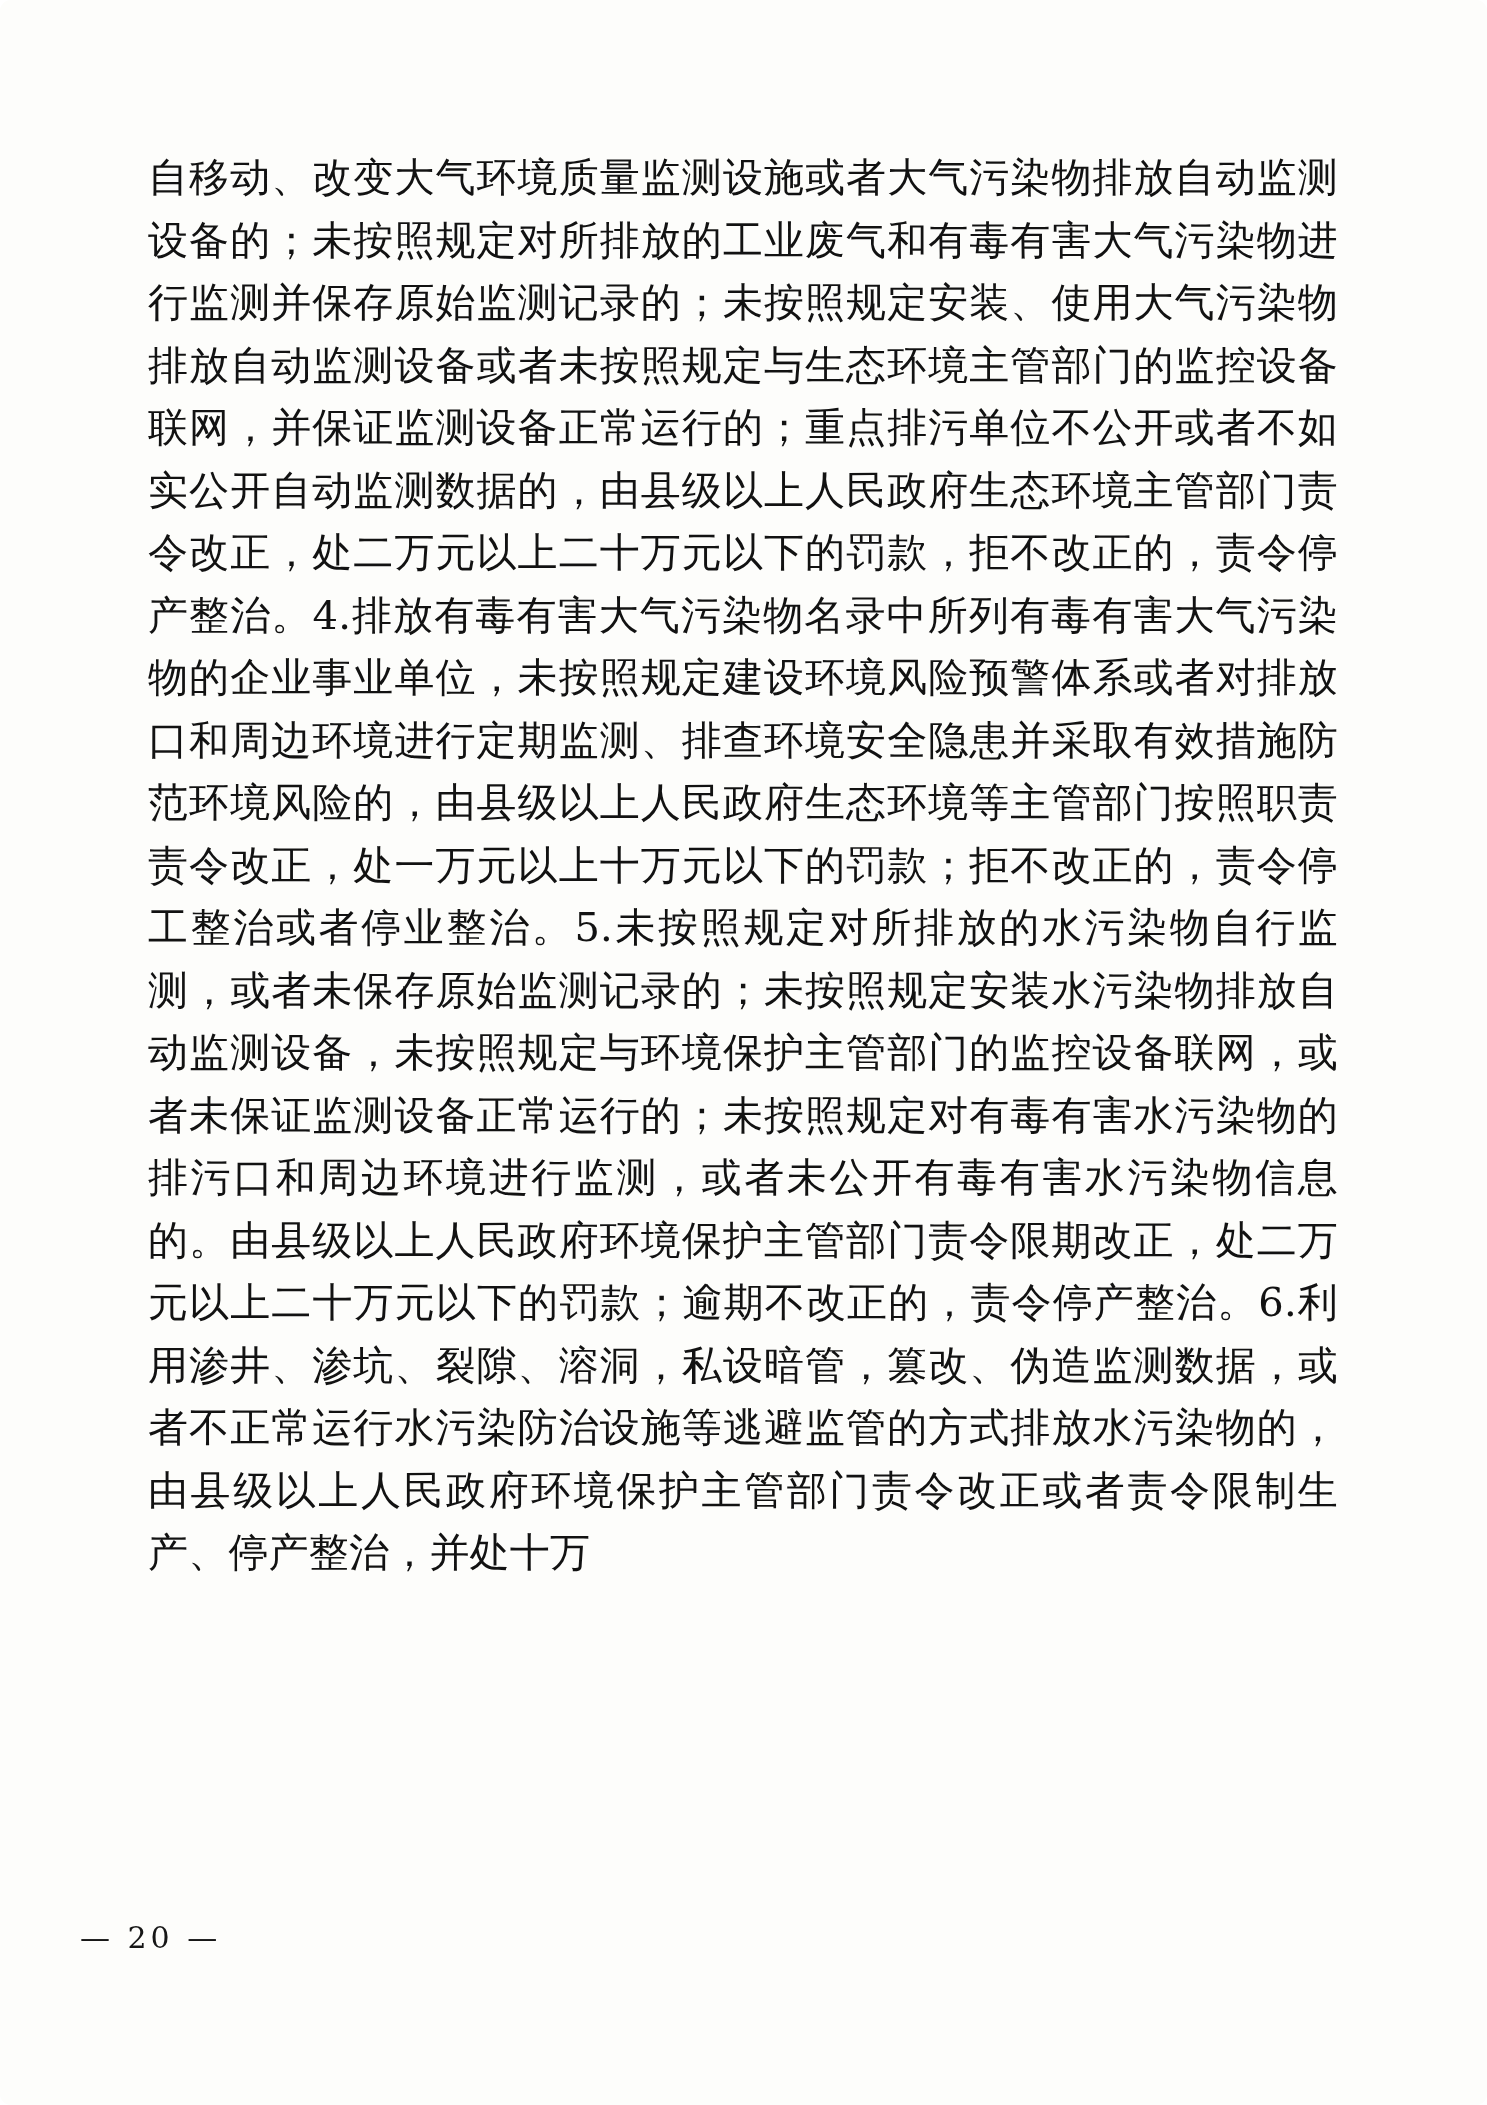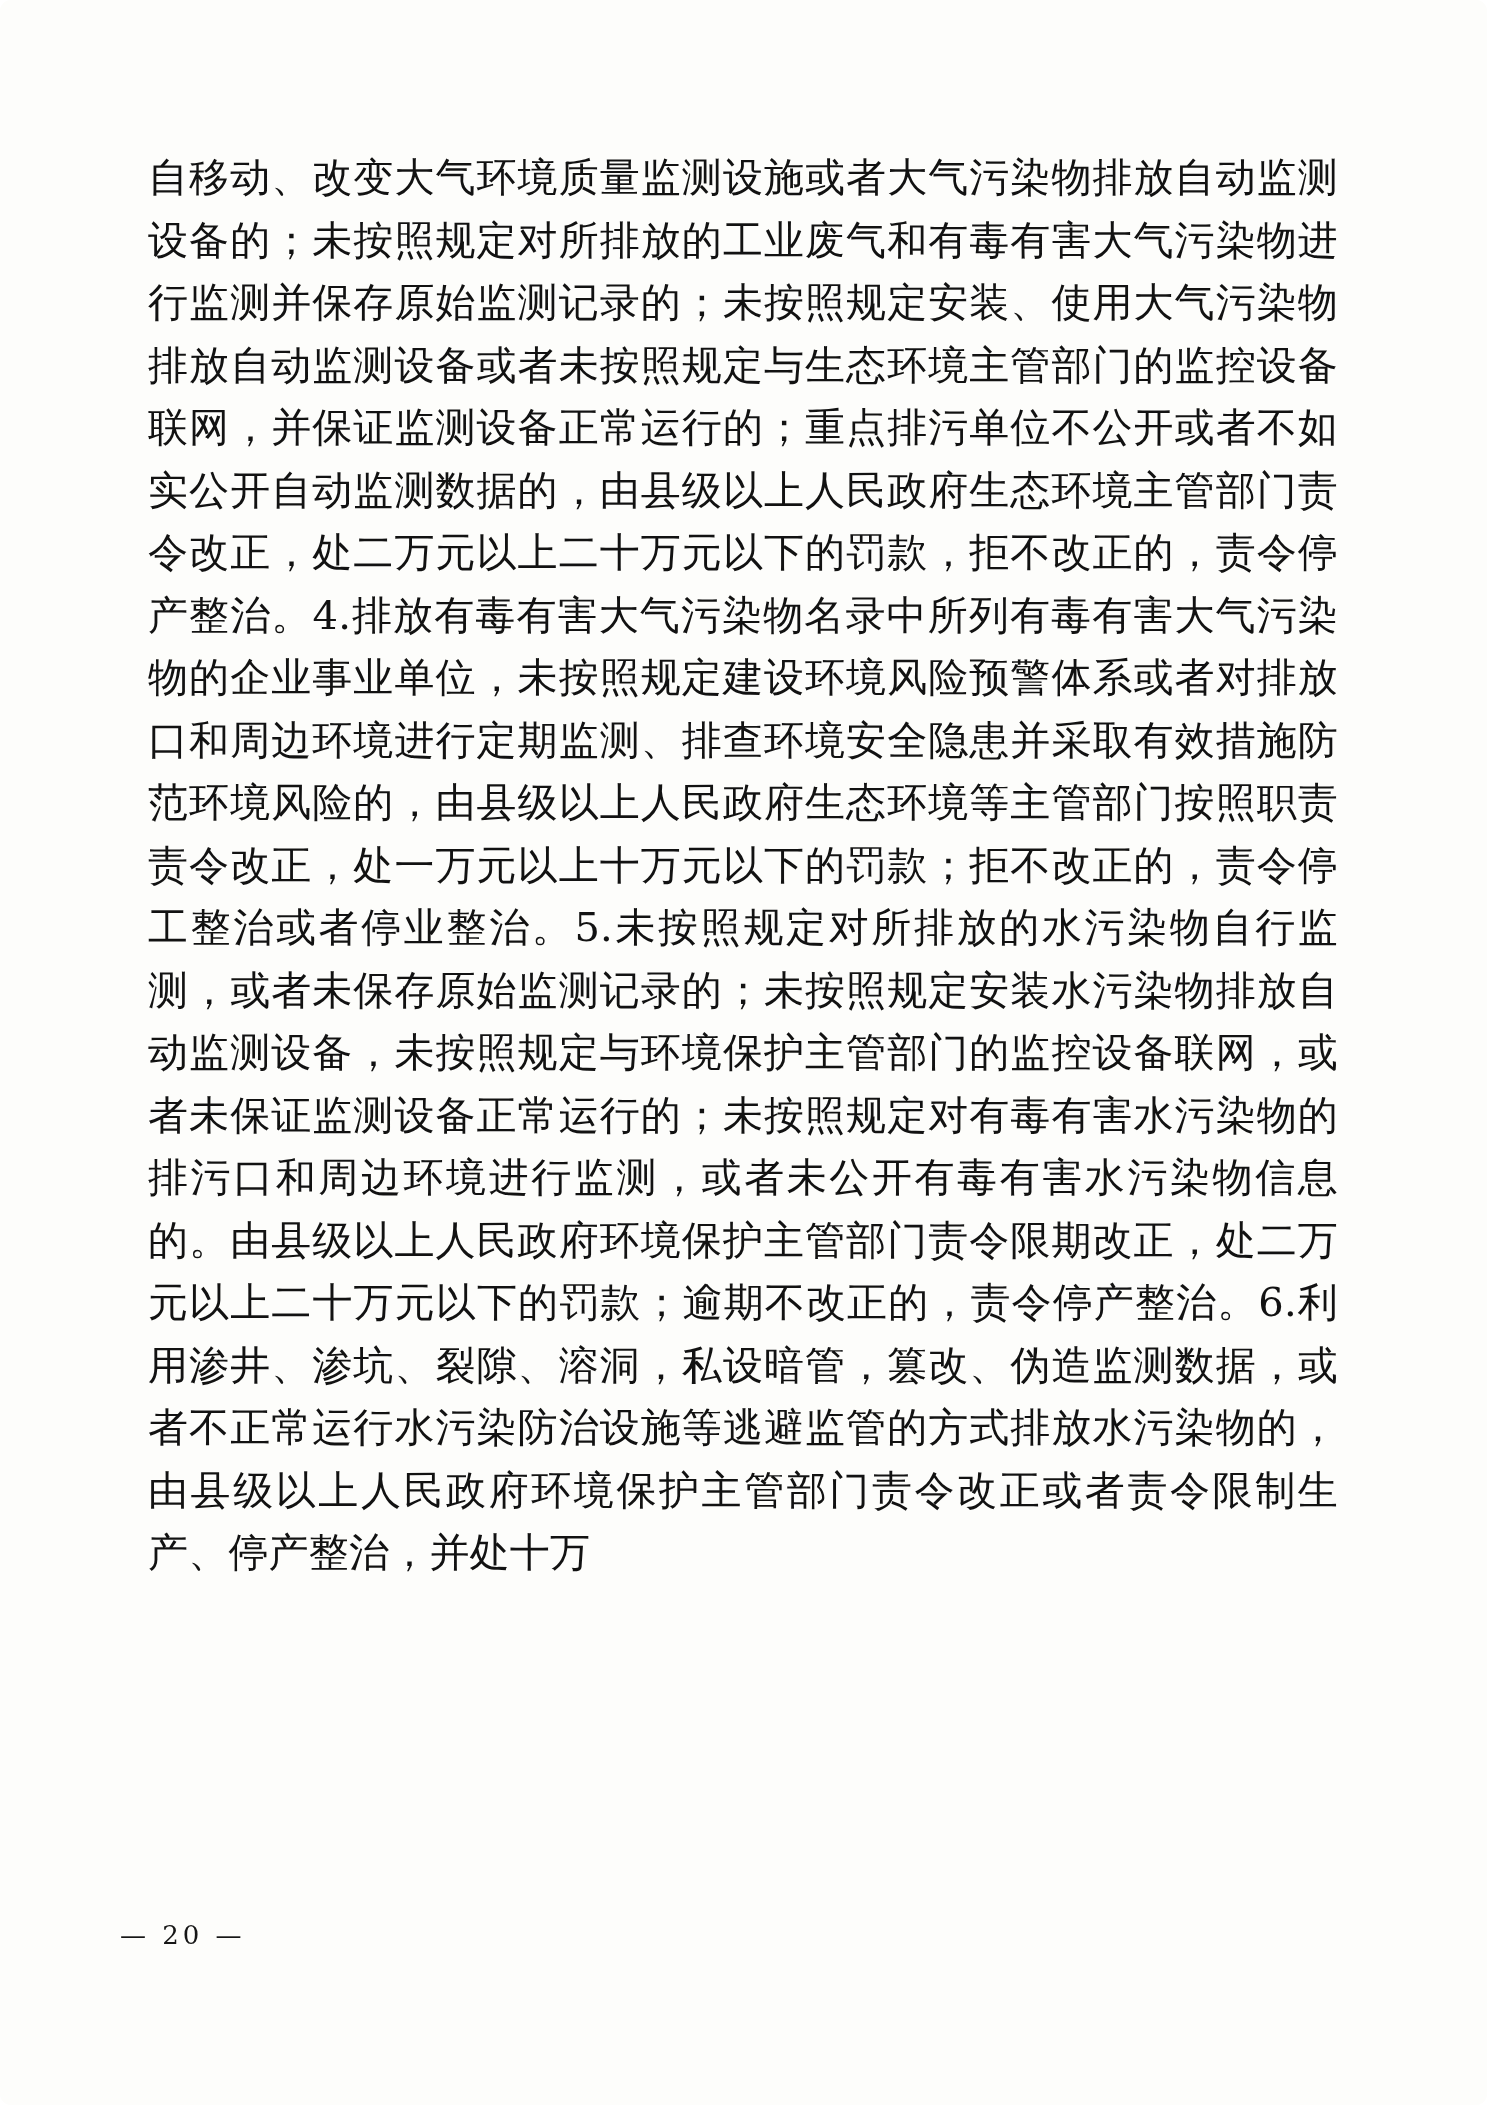--- a/index.html
+++ b/index.html
@@ -40,22 +40,22 @@
   }
   .page-footer {
     position: absolute;
     left: 0;
     right: 0;
     top: 1920px;
     text-align: left;
   }
   .page-number {
     display: inline-block;
-    margin-left: 120px;
-    font-size: 26px;
+    margin-left: 80px;
+    font-size: 30px;
     letter-spacing: 4px;
     color: #161616;
     font-family: "DejaVu Serif", "Liberation Serif", serif;
   }
 </style>
 </head>
 <body>
 
 <div class="page">
   <div class="page-body">

